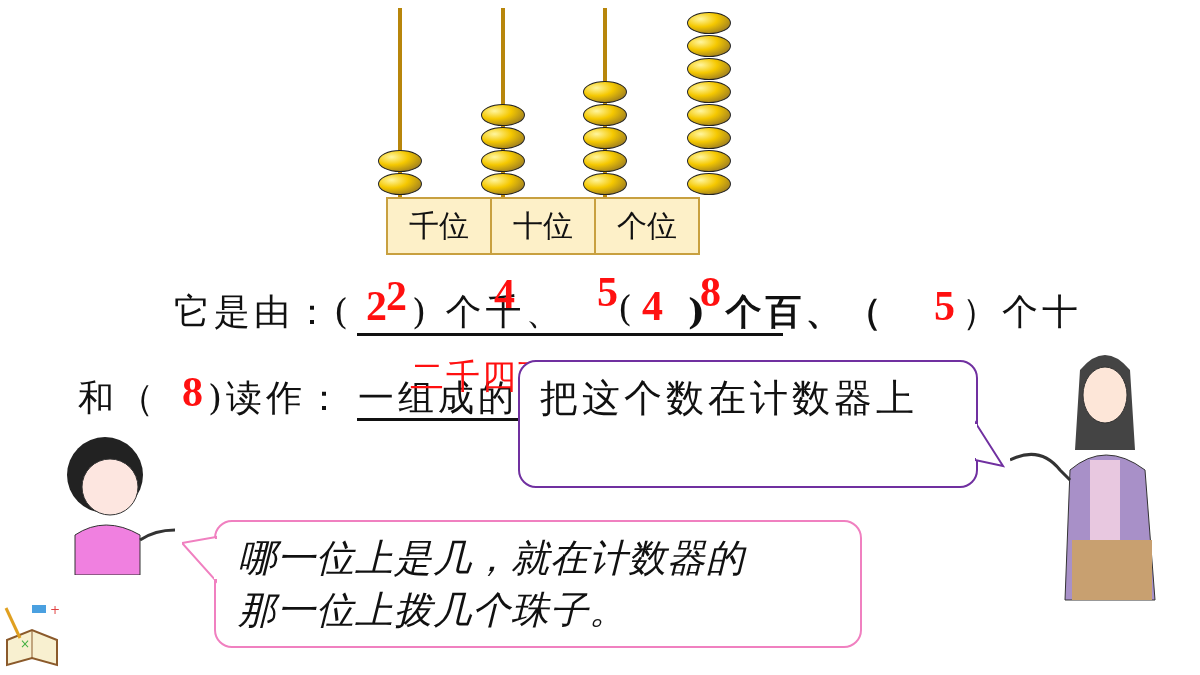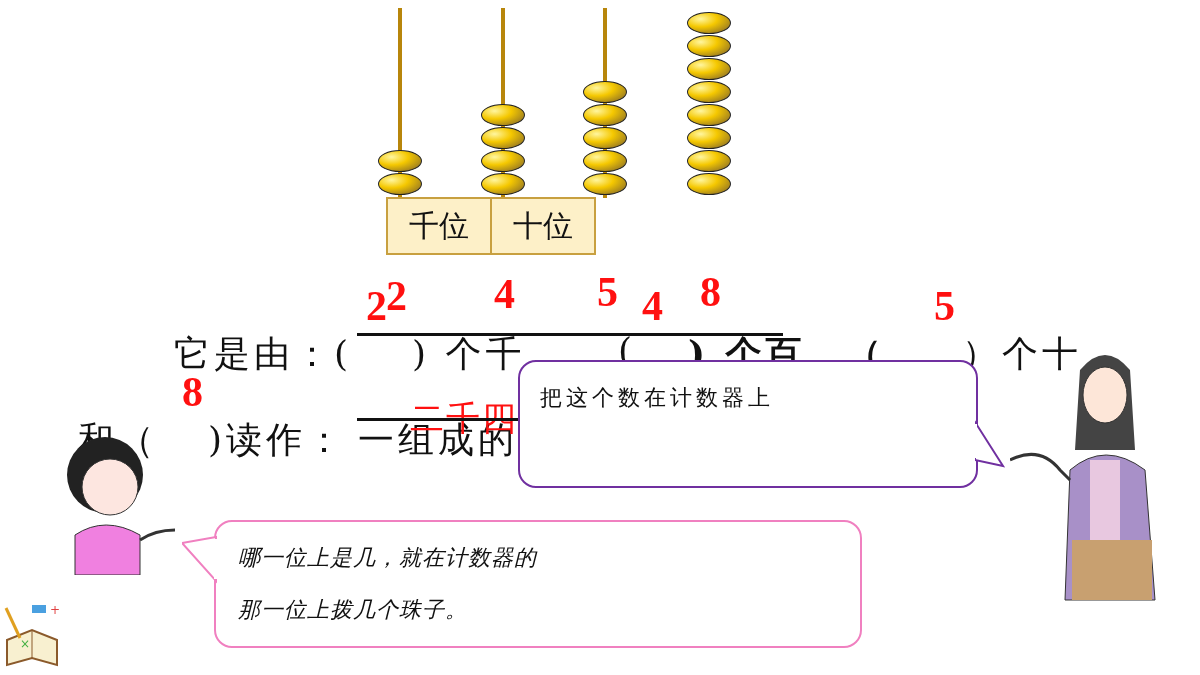--- a/index.html
+++ b/index.html
@@ -3,25 +3,25 @@
 <meta charset="utf-8">
 <style>
   html,body{margin:0;padding:0;}
   body{width:1200px;height:675px;background:#fff;position:relative;overflow:hidden;font-family:"DejaVu Serif",serif;}
   .abs{position:absolute;}
   .rod{position:absolute;width:4px;background:#b8860b;top:8px;}
   .bead{position:absolute;width:44px;height:22px;border-radius:50%;border:1.5px solid #222;background:radial-gradient(ellipse at 30% 30%,#fff6a0 0%,#f5c800 40%,#a08020 80%,#666 100%);box-sizing:border-box;}
   .place-row{position:absolute;left:346px;top:197px;display:flex;border:2px solid #c8a040;background:#fdf0c8;margin-left:40px;}
   .place-cell{width:102px;height:54px;border-right:2px solid #c8a040;display:flex;align-items:center;justify-content:center;font-size:30px;color:#111;}
   .place-cell:last-child{border-right:none;}
-  .txt{position:absolute;font-size:36px;color:#111;white-space:nowrap;letter-spacing:4px;margin-top:42px;}
+  .txt{position:absolute;font-size:36px;color:#111;white-space:nowrap;letter-spacing:4px;}
   .red{position:absolute;color:#ff1010;font-weight:bold;font-family:"Liberation Serif",serif;font-size:42px;}
   .uline{position:absolute;height:3px;background:#111;}
   .bubble{position:absolute;border-radius:18px;background:#fff;box-sizing:border-box;}
-  .btext{font-size:22px;color:#111;line-height:52px;letter-spacing:4px;}
+  .btext{font-size:38px;color:#111;line-height:52px;letter-spacing:4px;}
 </style>
 </head>
 <body>
 
 <div>
   <div class="rod" style="left:398px;height:190px;"></div>
   <div class="rod" style="left:501px;height:190px;"></div>
   <div class="rod" style="left:603px;height:190px;"></div>
 
   <div class="bead" style="left:378px;top:173px;"></div>
@@ -43,20 +43,21 @@
   <div class="bead" style="left:687px;top:127px;"></div>
   <div class="bead" style="left:687px;top:104px;"></div>
   <div class="bead" style="left:687px;top:81px;"></div>
   <div class="bead" style="left:687px;top:58px;"></div>
   <div class="bead" style="left:687px;top:35px;"></div>
   <div class="bead" style="left:687px;top:12px;"></div>
 
   <div class="place-row">
     <div class="place-cell">千位</div>
     <div class="place-cell">十位</div>
+    <div class="place-cell">个位</div>
   </div>
 </div>
 
 <div class="txt" style="left:174px;top:288px;">它是由：(</div>
 <div class="red" style="left:366px;top:282px;">2</div>
 <div class="red" style="left:386px;top:272px;">2</div>
 <div class="txt" style="left:412px;top:288px;">) 个千、</div>
 <div class="red" style="left:494px;top:270px;">4</div>
 <div class="red" style="left:597px;top:268px;">5</div>
 <div class="txt" style="left:618px;top:288px;">(</div>

